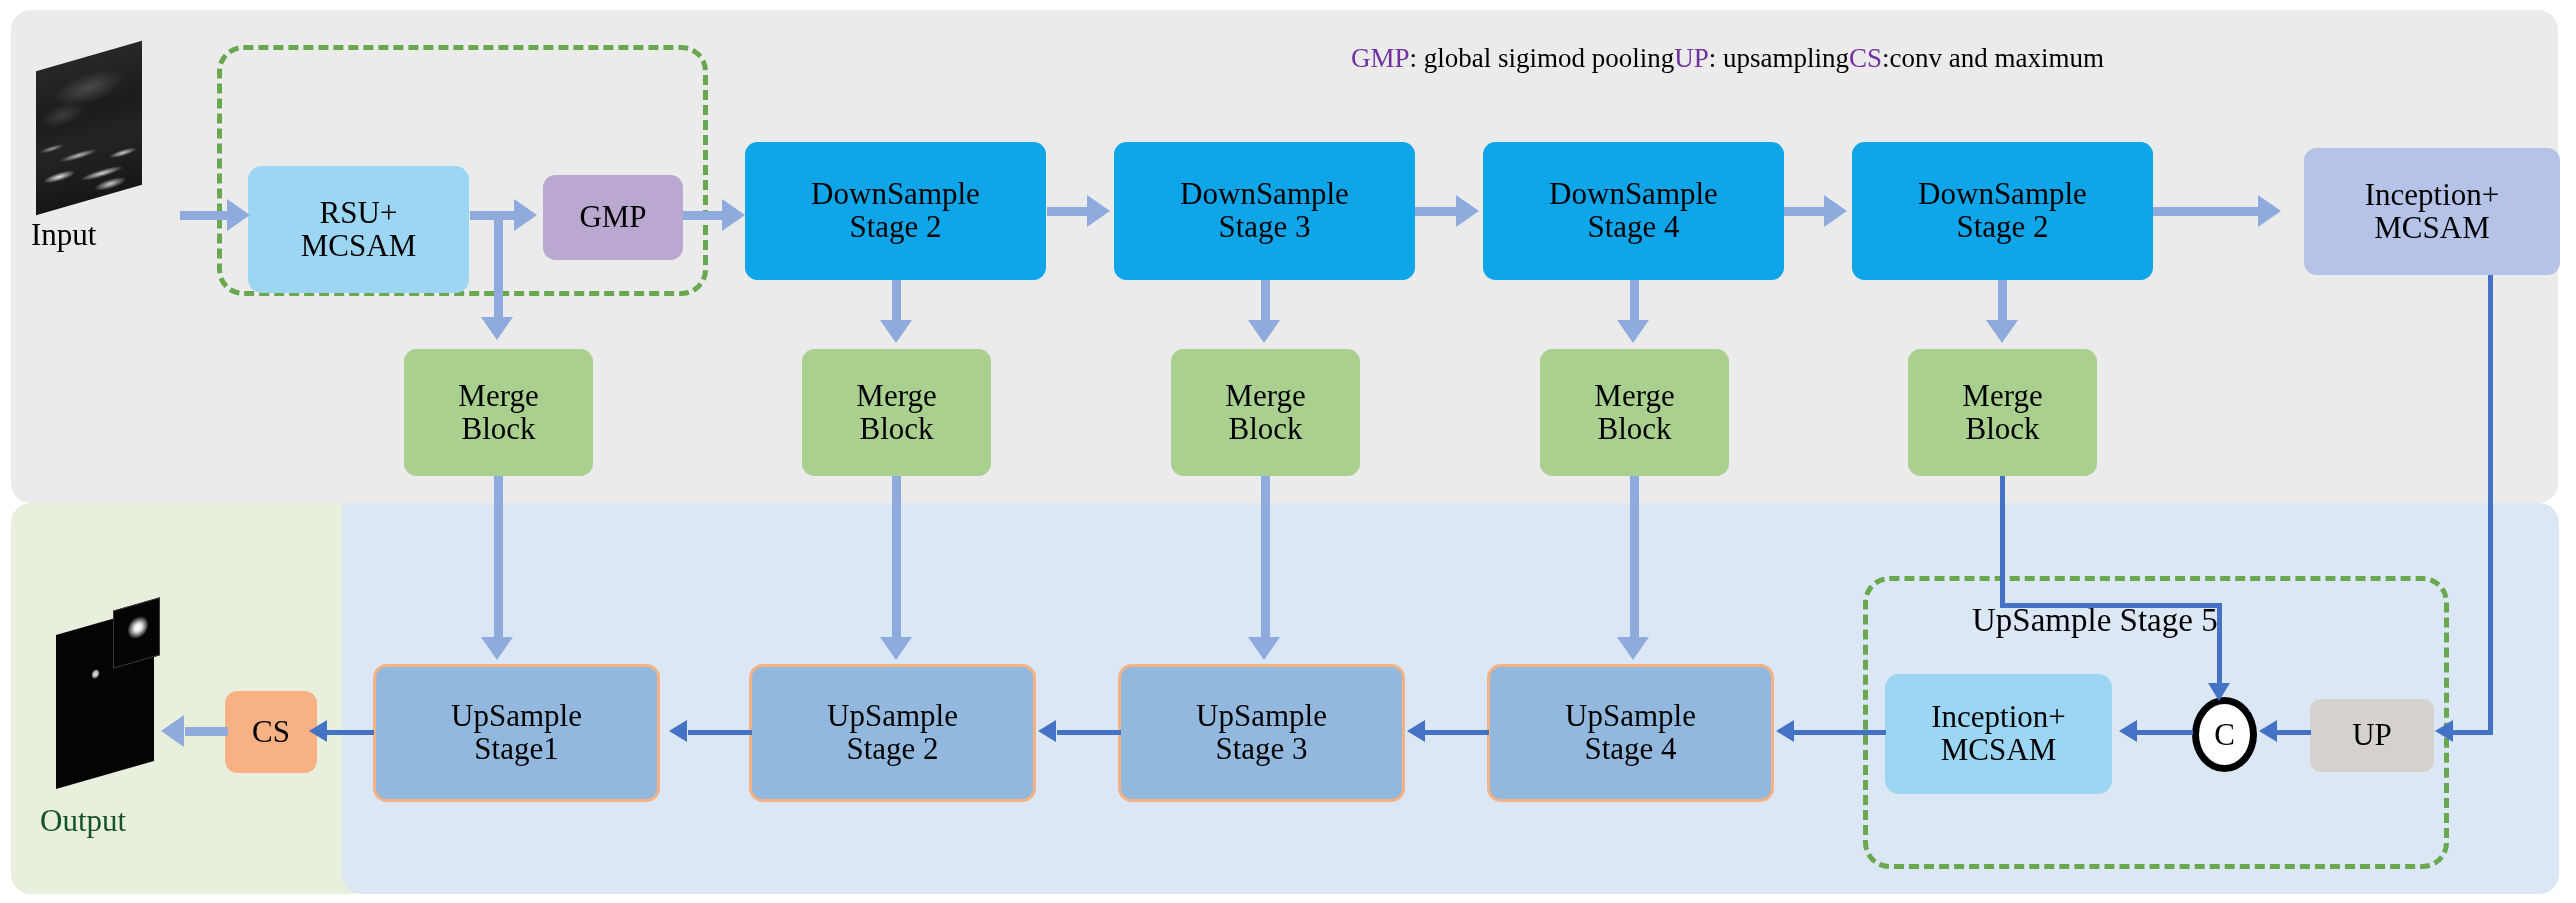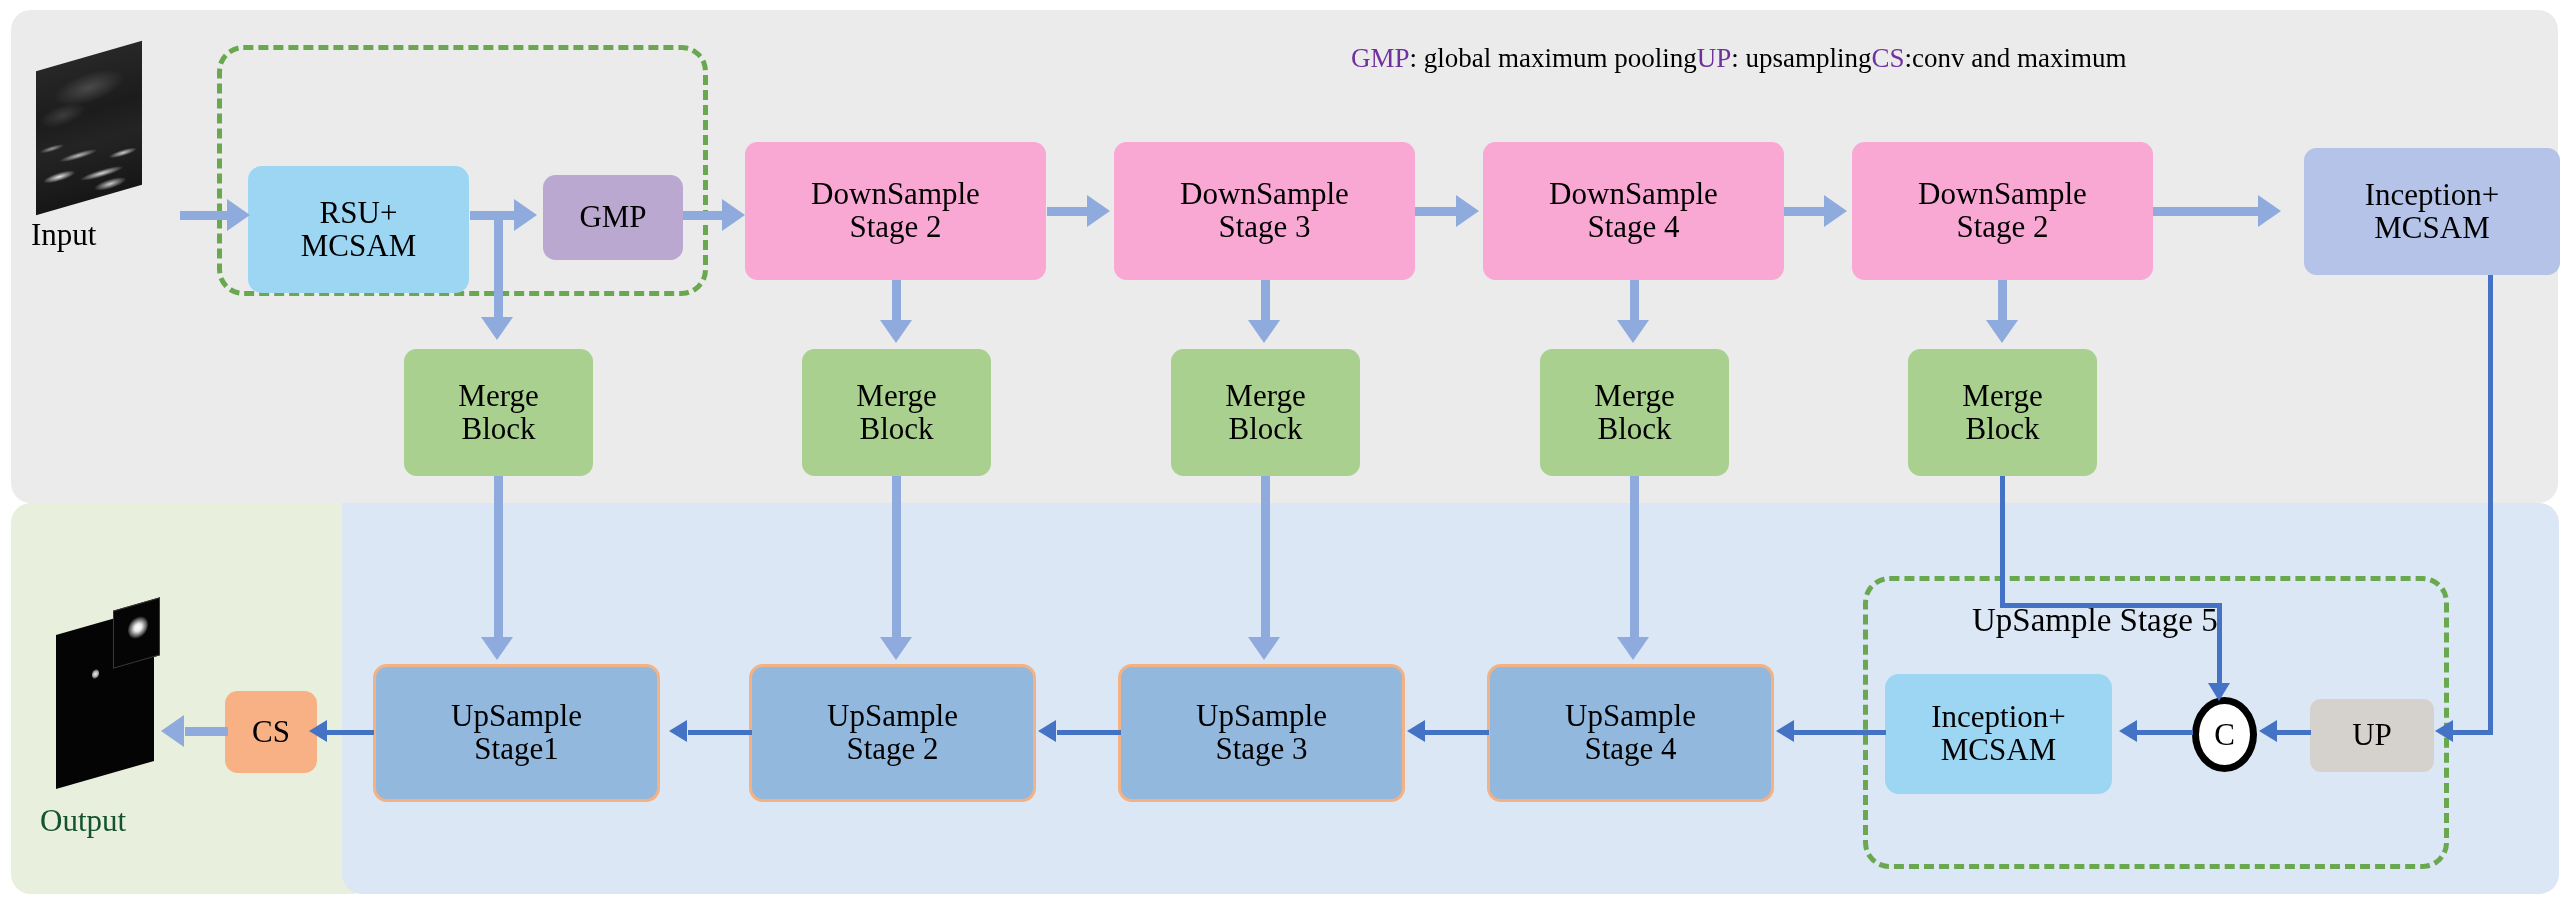--- a/index.html
+++ b/index.html
@@ -27,21 +27,21 @@
   .node{
     position:absolute;
     display:flex;align-items:center;justify-content:center;
     text-align:center;color:#000;
     font-size:31px;line-height:1.06;
     box-sizing:border-box;
   }
   .node .lbl{display:block;}
   .node .lbl span{display:block;}
 
-  .n-down{background:#f9a8d4;border-radius:12.4px;}
+  .n-down{background:#0ea5e9;border-radius:12.4px;}
   .n-merge{background:#a9d08e;border-radius:12.4px;}
   .n-rsu{background:#9cd6f2;border-radius:14px;}
   .n-gmp{background:#bba8d0;border-radius:12.4px;}
   .n-incep-top{background:#b4c3e7;border-radius:12.4px;}
   .n-up{background:#93b8dd;border:3.1px solid #f4b183;border-radius:14px;justify-content:center;}
   .n-cs{background:#f8b184;border-radius:12.4px;}
   .n-upbox{background:#d5d2cd;border-radius:11px;}
   .n-incep-bot{background:#9cd6f2;border-radius:14px;}
 
   
@@ -116,21 +116,21 @@
 </style>
 </head>
 <body>
 
 <div id="root">
 
   <div class="panel" id="panel-top"></div>
   <div class="panel" id="panel-bottom-green"></div>
   <div class="panel" id="panel-bottom-blue"></div>
 
-  <div id="legend"><span class="key">GMP</span><span>: global maximum pooling</span><span class="key">UP</span><span>: upsampling</span><span class="key">CS</span><span>:conv and maximum</span></div>
+  <div id="legend"><span class="key">GMP</span><span>: global sigimod pooling</span><span class="key">UP</span><span>: upsampling</span><span class="key">CS</span><span>:conv and maximum</span></div>
 
   <div id="input-img"></div>
   <div id="input-label">Input</div>
 
   <div class="dashgroup" id="grp-ds1" style="left:217px;top:45px;width:491px;height:251px;"></div>
 
   <div class="dashgroup" id="grp-us5" style="left:1863px;top:576px;width:586px;height:293px;"></div>
   <div class="group-title" style="left:1972px;top:602px;">UpSample Stage 5</div>
 
   <div class="node n-rsu" style="left:248px;top:166px;width:221px;height:127px;">

